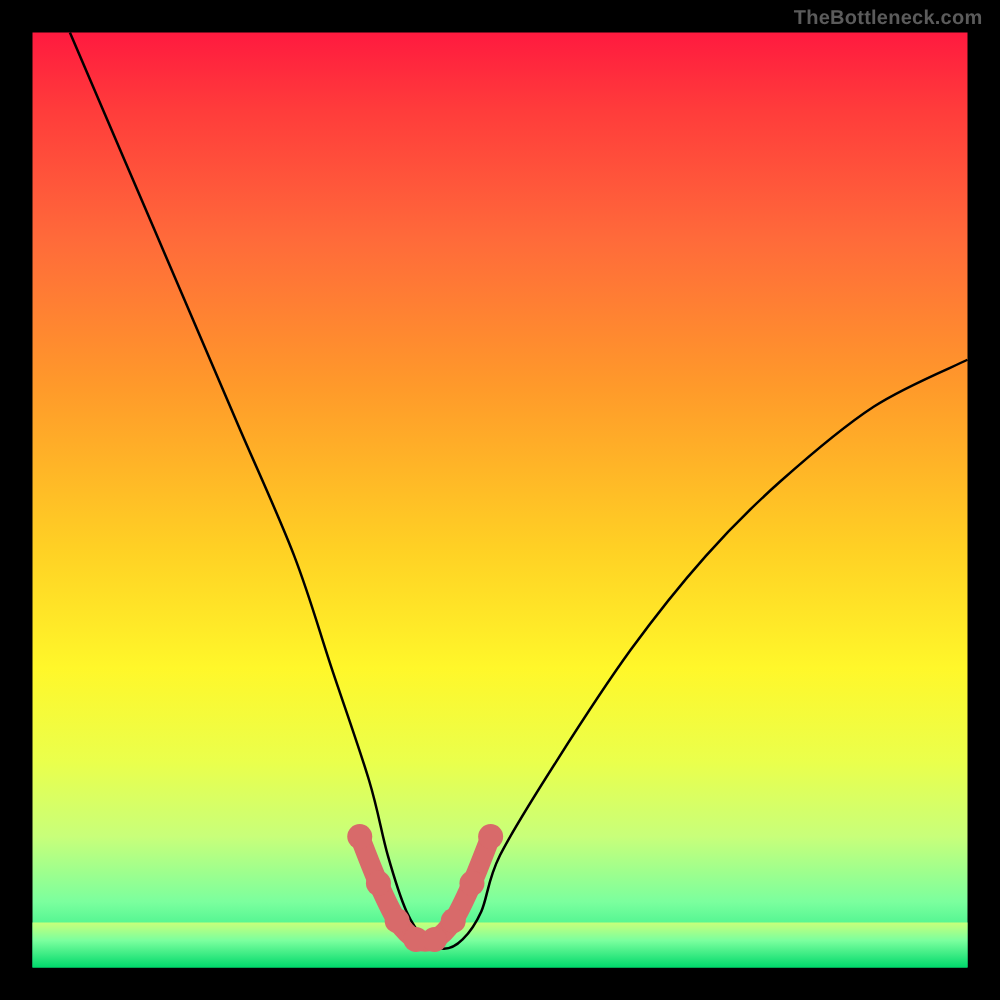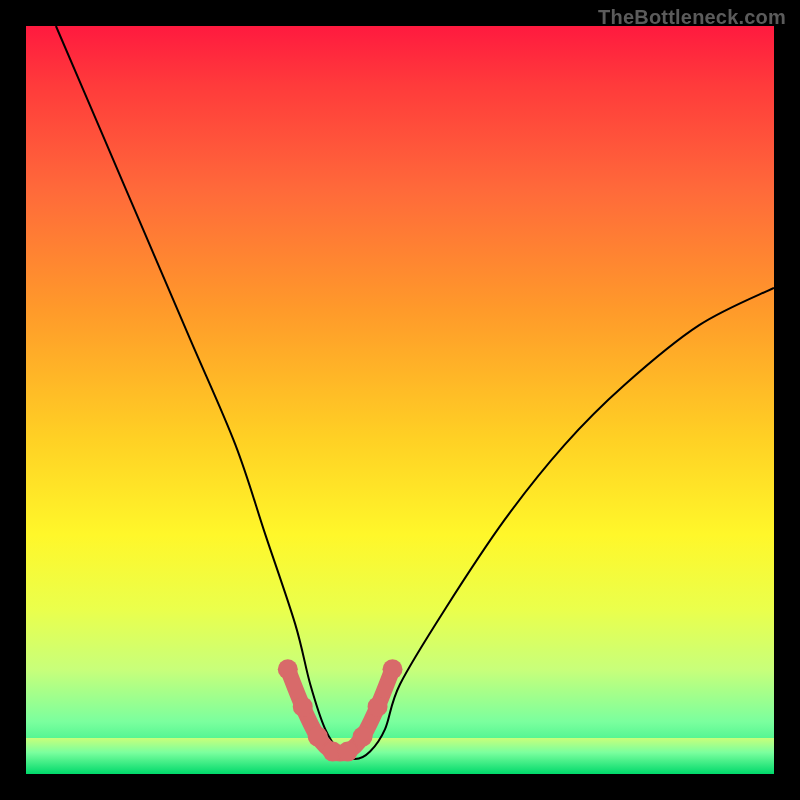--- a/index.html
+++ b/index.html
@@ -41,21 +41,21 @@
       #c8ff7a 0%,
       #7bff9e 40%,
       #00d96b 100%
     );
   }
   .watermark {
     position: absolute;
     top: 6px;
     right: 14px;
     font-family: Arial, Helvetica, sans-serif;
-    font-size: 20px;
+    font-size: 16px;
     font-weight: 600;
     color: #5b5b5b;
     letter-spacing: 0.2px;
     user-select: none;
     margin-left: 37px;
   }
   svg.curve {
     position: absolute;
     left: 0;
     top: 0;

